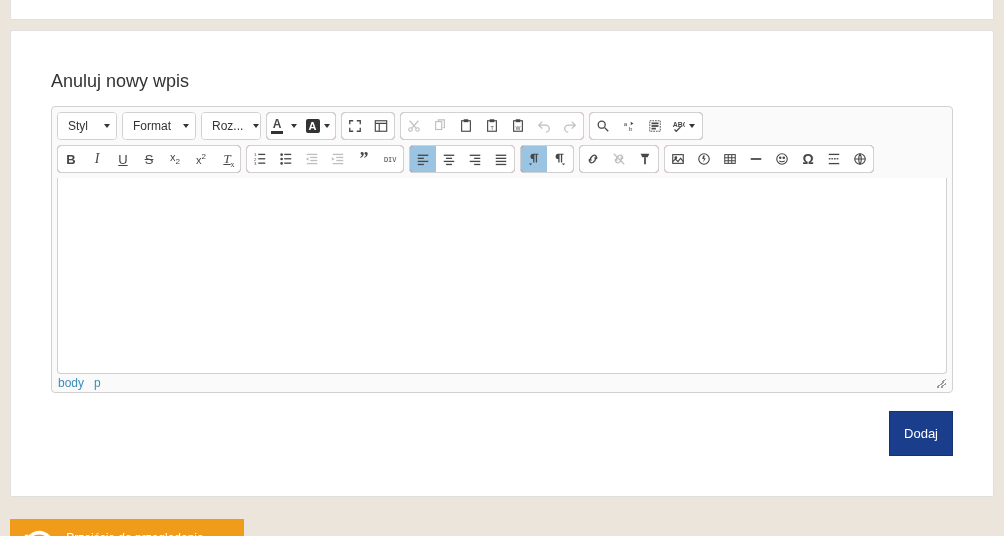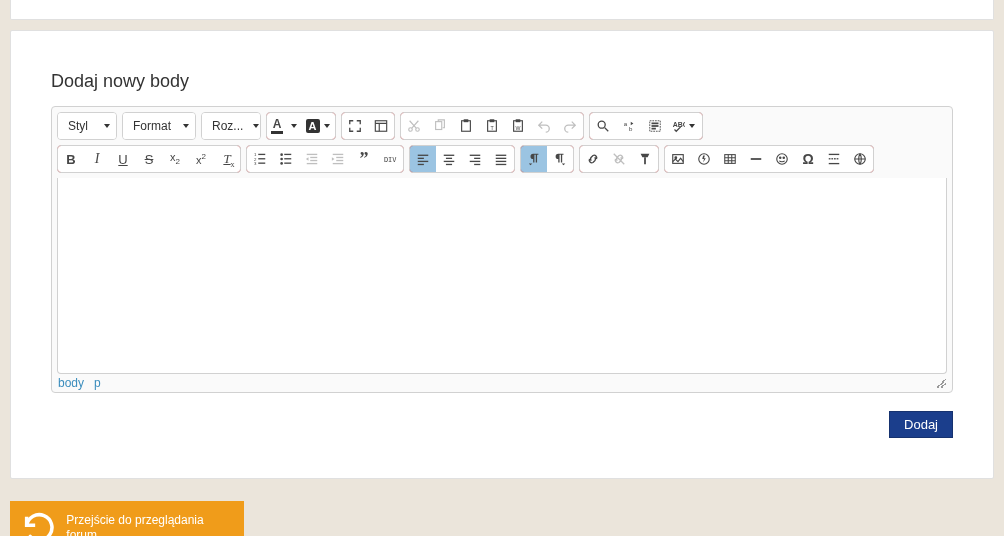--- a/index.html
+++ b/index.html
@@ -130,21 +130,21 @@
   .resize {
     width: 10px; height: 10px;
     background: linear-gradient(135deg, transparent 50%, #999 50%, #999 60%, transparent 60%, transparent 70%, #999 70%, #999 80%, transparent 80%);
     cursor: se-resize;
   }
   .actions { text-align: right; margin-top: 18px; }
   .primary-btn {
     background: #1b3e8c;
     color: #fff;
     border: 1px solid #16326f;
-    padding: 5px 14px;
+    padding: 14px 14px;
     font-size: 13px;
     cursor: pointer;
   }
   .cancel-tile {
     display: inline-flex;
     align-items: center;
     background: #f09c1a;
     color: #fff;
     margin: 12px 10px 10px 10px;
     padding: 10px 14px 10px 10px;
@@ -160,21 +160,21 @@
   svg { display: block; }
 </style>
 </head>
 <body>
 
 
 
 <div class="ghost-panel"></div>
 
 <div class="panel">
-  <h2 class="panel-title">Dodaj nowy body</h2>
+  <h2 class="panel-title">Anuluj nowy wpis</h2>
 
   <div class="editor">
     <div class="toolbar-rows">
 
       <div class="toolbar-row">
         <div class="group">
           <div class="dropdown" style="width:58px">
               <span class="label">Styl</span>
               <span class="caret"></span>
             </div>

